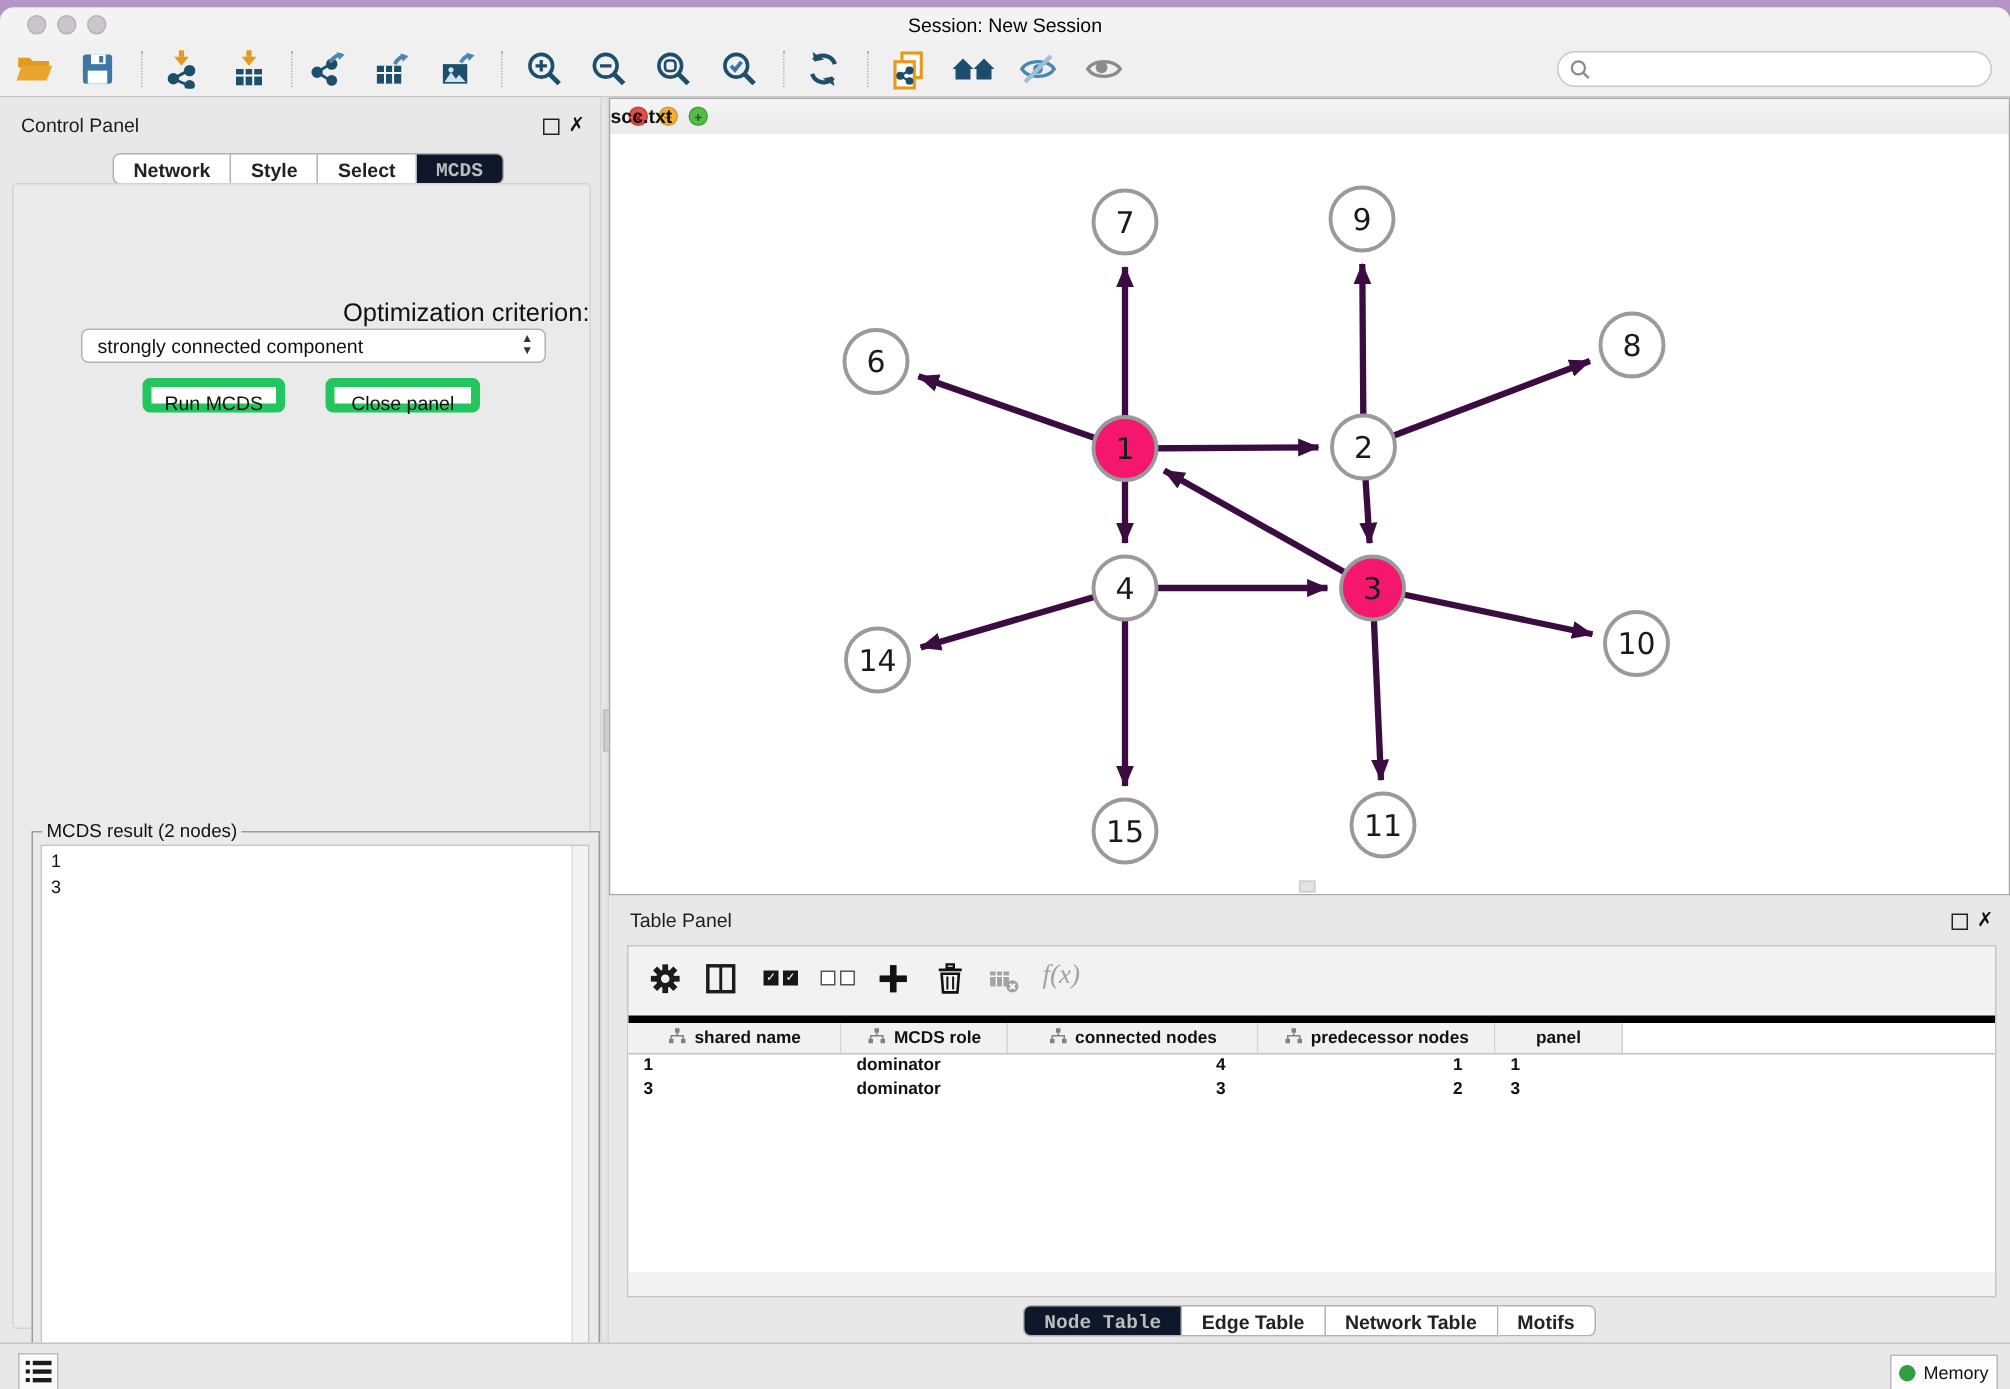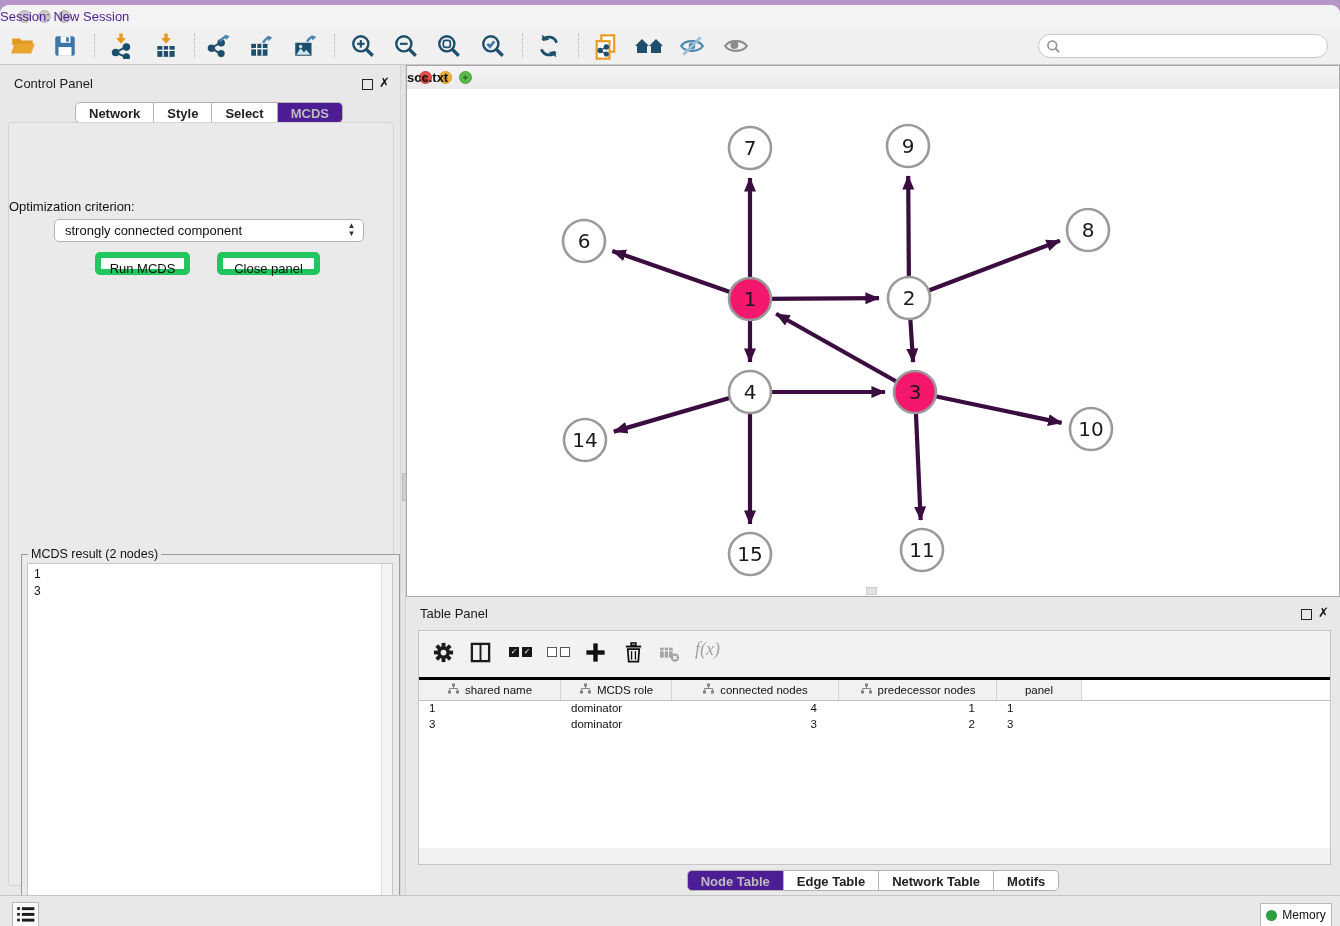--- a/index.html
+++ b/index.html
@@ -9,44 +9,44 @@
     font-family:"Liberation Sans","DejaVu Sans",sans-serif;
     -webkit-font-smoothing:antialiased;
   }
   .window{position:absolute;left:0;top:5px;width:1340px;height:921px;
     background:#ecebec;border-radius:9px 9px 0 0;}
   
   .titlebar{position:absolute;left:0;top:0;width:100%;height:23px;
     background:#f4f3f4;border-radius:9px 9px 0 0;border-bottom:1px solid #d9d8d9;}
   .tl-dot{position:absolute;top:5px;width:13px;height:13px;border-radius:50%;
     background:#c9c7c9;border:1px solid #b5b3b5;box-sizing:border-box;}
-  .win-title{position:absolute;left:0;right:0;top:4px;
-    font-size:13px;color:#4c1d95;}
+  .win-title{position:absolute;left:0;right:0;top:4px;text-align:center;
+    font-size:13px;color:#000000;}
   
   .toolbar{position:absolute;left:0;top:23px;width:100%;height:36px;
     background:#f1f0f1;border-bottom:1px solid #c9c8c9;}
   .tb-icon{position:absolute;top:5px;width:26px;height:26px;cursor:default;}
   .tb-sep{position:absolute;top:6px;height:24px;border-left:1px dotted #b4b3b4;width:0;}
   .searchbox{position:absolute;right:12px;top:6px;width:288px;height:22px;
     background:#fff;border:1px solid #c9c8c9;border-radius:12px;}
   .searchbox svg{position:absolute;left:7px;top:4px;}
   
   .control-panel{position:absolute;left:0;top:60px;width:400px;height:830px;background:#e9e8e9;padding-left:24px;}
   .panel-header-text{position:absolute;left:14px;top:11px;font-size:13px;color:#1c1c1c;}
   .panel-btn-max{position:absolute;width:9px;height:9px;border:1.6px solid #222;top:14px;}
   .panel-btn-close{position:absolute;top:10px;font-size:13px;font-weight:bold;color:#111;}
   .cp-tabs{position:absolute;left:75px;top:37px;height:21px;display:flex;}
   .seg{border:1px solid #b3b2b3;border-left:none;background:#fff;height:21px;
     line-height:21px;padding:0 13px;font-size:13px;font-weight:600;color:#222;box-sizing:border-box;}
   .seg:first-child{border-left:1px solid #b3b2b3;border-radius:5px 0 0 5px;}
   .seg:last-child{border-radius:0 5px 5px 0;}
-  .seg.disabled{background:#4c1d95;color:#bdbcbd;font-weight:600;}
+  .seg.disabled{background:#0f172a;color:#bdbcbd;font-weight:600;font-family:Liberation Mono, monospace;}
   .cp-body{position:absolute;left:8px;top:57px;width:384px;height:762px;
     background:#ebeaeb;border:1px solid #d4d3d4;border-radius:3px;}
-  .opt-label{position:absolute;left:0;width:100%;top:76px;text-align:left;font-size:13px;color:#111;}
+  .opt-label{position:absolute;left:0;width:100%;top:76px;text-align:right;font-size:17px;color:#111;}
   .combo{position:absolute;left:45px;top:96px;width:310px;height:23px;background:#fff;
     border:1px solid #b3b2b3;border-radius:5px;box-sizing:border-box;font-size:13px;color:#111;
     line-height:21px;padding-left:10px;}
   .combo .stepper{position:absolute;right:4px;top:2px;width:15px;height:17px;
     font-size:8px;line-height:8px;color:#333;text-align:center;}
   .cp-button{position:absolute;top:129px;height:23px;background:#fff;border:6px solid #22c55e;
     border-radius:5px;font-size:13px;color:#111;text-align:center;line-height:21px;box-sizing:border-box;}
   .fieldset{position:absolute;left:12px;top:431px;width:377px;height:377px;
     border:1px solid #9c9b9c;background:#ebeaeb;}
   .fieldset-legend{position:absolute;left:6px;top:-8px;background:#ebeaeb;padding:0 3px;
@@ -74,21 +74,21 @@
   .table-panel{position:absolute;left:406px;top:592px;width:934px;height:298px;background:#e9e8e9;}
   .tp-container{position:absolute;left:12px;top:33px;width:913px;height:235px;
     background:#f3f2f3;border:1px solid #c6c5c6;box-sizing:border-box;}
   .tp-toolbar{position:absolute;left:0;top:0;width:100%;height:46px;}
   .tp-icon{position:absolute;top:10px;}
   .checkpair{display:flex;gap:3px;}
   .ckb{width:10px;height:10px;background:#161616;color:#fff;font-size:8px;line-height:10px;text-align:center;}
   .ckb.empty{background:#fff;border:1.5px solid #555;box-sizing:border-box;color:transparent;}
   .fx{font-family:"Liberation Serif","DejaVu Serif",serif;font-style:italic;
     font-size:18px;color:#a3a2a3;}
-  .tp-table{position:absolute;left:0;top:46px;width:911px;height:171px;background:#fff;border-top:3px solid #000000;}
+  .tp-table{position:absolute;left:0;top:46px;width:911px;height:171px;background:#fff;border-top:5px solid #000000;font-weight:bold;}
   .thead{display:flex;height:20px;border-bottom:1px solid #c2c1c2;}
   .th{box-sizing:border-box;background:#f2f1f2;border-right:1px solid #d4d3d4;height:20px;
     display:flex;align-items:center;justify-content:center;gap:5px;font-size:11.5px;color:#111;}
   .trow{display:flex;height:16px;font-size:11.5px;color:#111;}
   .td{box-sizing:border-box;padding:1px 0;}
   .tp-footer-strip{position:absolute;left:0;bottom:0;width:100%;height:16px;background:#f3f2f3;}
   .tp-tabs{position:absolute;left:0;right:0;top:273px;display:flex;justify-content:center;}
   .tp-tabs .seg{font-weight:600;}
   
   .statusbar{position:absolute;left:0;top:890px;width:100%;height:36px;background:#e9e8e9;

